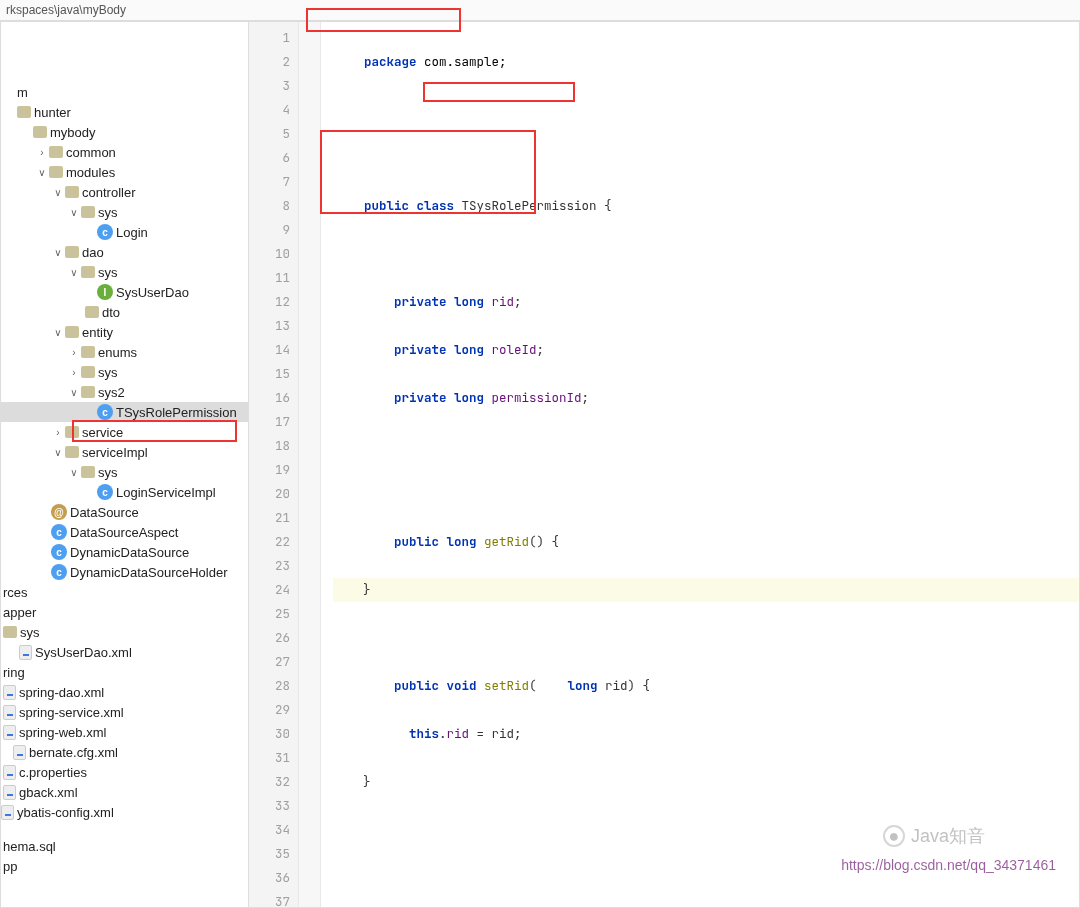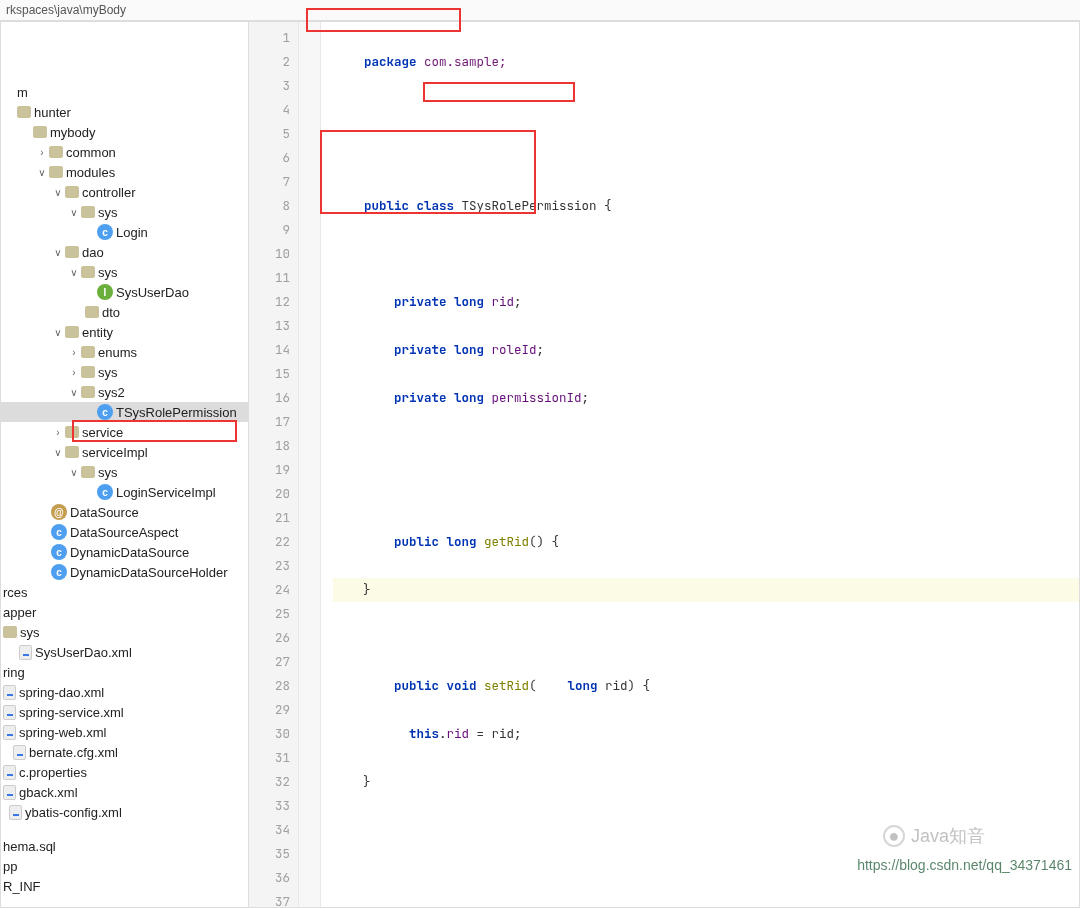--- a/index.html
+++ b/index.html
@@ -103,33 +103,33 @@
     padding: 4px 0 4px 12px;
     line-height: 24px;
     position: relative;
     white-space: pre;
   }
   .codeline { display:block; height:24px;}
   .codeline.hl { background:#fcfbe6; }
   .kw { color:#0033b3; font-weight:bold;margin-left:31px;}
   .fn { color:#808000; }
   .fld { color:#660e7a; font-weight:normal;}
-  .pkg { color:#701a75; }
+  .pkg { color:#000000; }
   .watermark-logo {
     position:absolute; right:95px; bottom:60px;
     color:#999; font-size:18px; opacity:.6;
     display:flex; align-items:center; gap:6px;
   }
   .watermark-logo .wechat {
     width:22px; height:22px; border-radius:11px; border:2px solid #bbb;
     display:flex; align-items:center; justify-content:center;
   }
   .watermark-url {
-    position:absolute; right:8px; bottom:35px;
-    color:#14532d; font-size:14px; opacity:.7;margin-left:31px;
+    position:absolute; right:24px; bottom:35px;
+    color:#701a75; font-size:14px; opacity:.7;margin-left:31px;
   }
 </style>
 </head>
 <body>
 
 <div class="breadcrumb">rkspaces\java\myBody</div>
 
 <div class="main">
 
   <div class="sidebar">
@@ -283,33 +283,30 @@
         <span>bernate.cfg.xml</span>
       </div>
     <div class="tree-node" style="padding-left:2px">
         <span class="ico ico-xml"></span>
         <span>c.properties</span>
       </div>
     <div class="tree-node" style="padding-left:2px">
         <span class="ico ico-xml"></span>
         <span>gback.xml</span>
       </div>
-    <div class="tree-node" style="padding-left:8px">
+    <div class="tree-node" style="padding-left:0">
         <span class="ico ico-xml"></span>
         <span>ybatis-config.xml</span>
       </div>
     <div class="tree-node" style="padding-left:2px;height:14px"></div>
     <div class="tree-node" style="padding-left:2px">
         <span>hema.sql</span>
       </div>
     <div class="tree-node" style="padding-left:2px">
         <span>pp</span>
-      </div>
-    <div class="tree-node" style="padding-left:2px">
-        <span>R_INF</span>
       </div>
   </div>
 
   <div class="editor">
     <div class="gutter" id="ln-gutter">1<br>2<br>3<br>4<br>5<br>6<br>7<br>8<br>9<br>10<br>11<br>12<br>13<br>14<br>15<br>16<br>17<br>18<br>19<br>20<br>21<br>22<br>23<br>24<br>25<br>26<br>27<br>28<br>29<br>30<br>31<br>32<br>33<br>34<br>35<br>36<br>37<br></div>
     <div class="gutter right-gutter"></div>
     <div class="code">
 <span class="codeline"><span class="kw">package</span><span class="pkg"> com.sample;</span></span>
 <span class="codeline"></span>
 <span class="codeline"></span>

